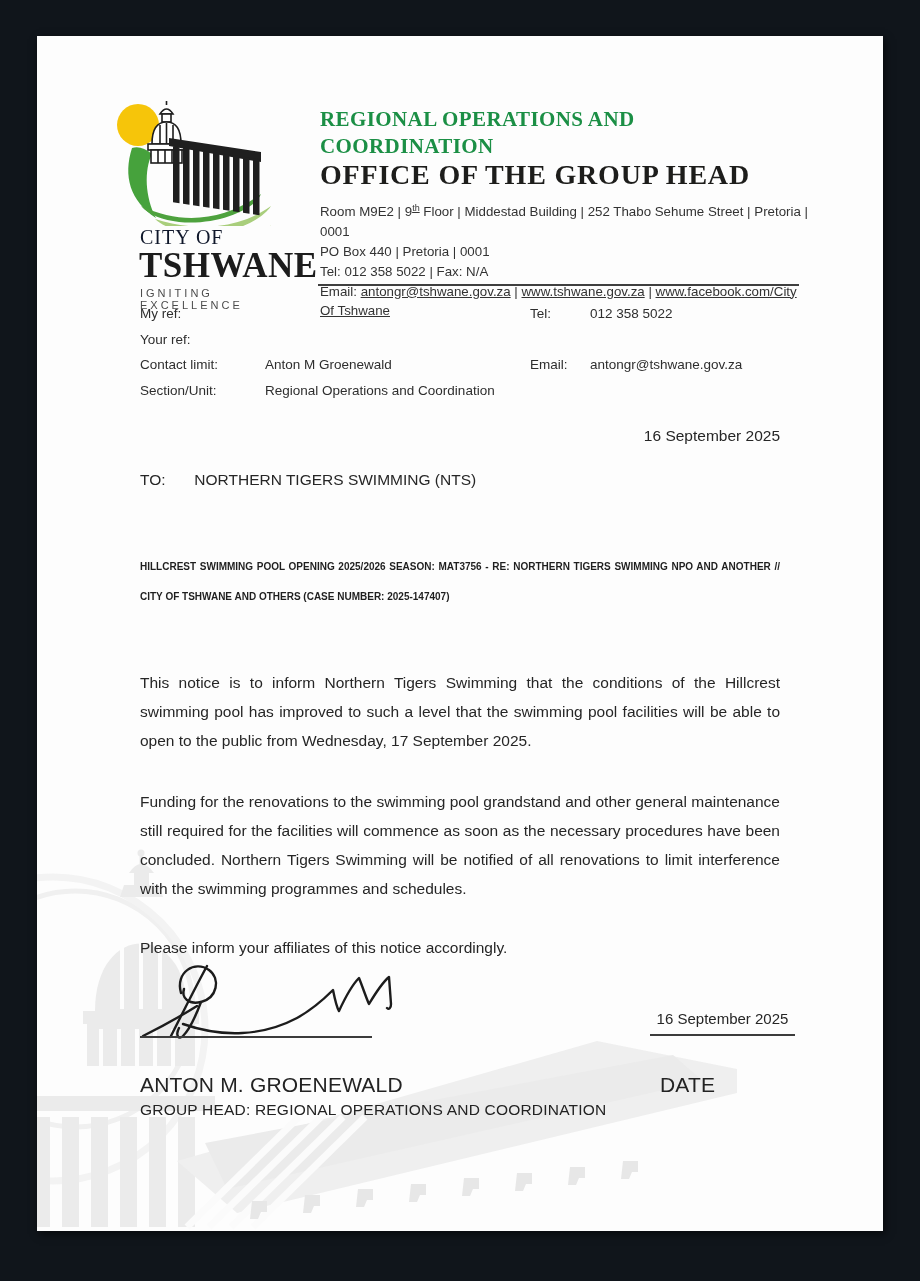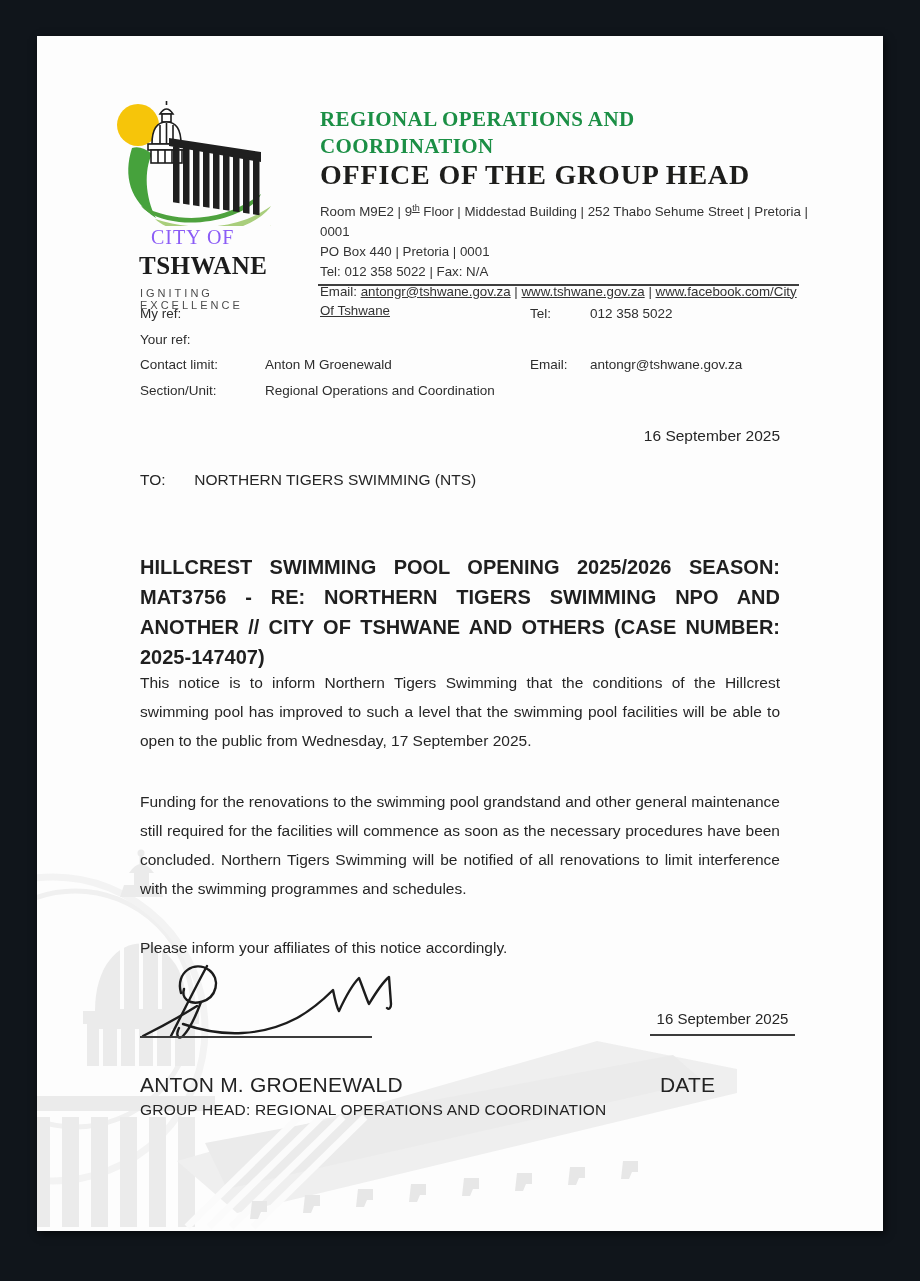--- a/index.html
+++ b/index.html
@@ -12,24 +12,24 @@
   .page{
     position:absolute;left:37px;top:36px;width:846px;height:1195px;
     background:#fdfdfd;overflow:hidden;
     box-shadow:2px 3px 8px rgba(0,0,0,.6);
   }
   
   .watermark{position:absolute;left:0;top:805px;width:700px;height:390px;}
   
   .logo{position:absolute;left:72px;top:62px;width:200px;}
   .logo-mark{display:block;margin-left:2px;width:160px;height:128px;}
-  .logo-cityof{margin-left:42px;font-family:"Liberation Serif","DejaVu Serif",serif;
-    font-size:20px;color:#8b5cf6;letter-spacing:1px;line-height:22px;}
+  .logo-cityof{margin-left:31px;font-family:"Liberation Serif","DejaVu Serif",serif;
+    font-size:20px;color:#0f172a;letter-spacing:1px;line-height:22px;}
   .logo-tshwane{margin-left:30px;font-family:"Liberation Serif","DejaVu Serif",serif;
-    font-size:25px;font-weight:bold;color:#1c1c1c;letter-spacing:.5px;line-height:36px;}
+    font-size:35px;font-weight:bold;color:#1c1c1c;letter-spacing:.5px;line-height:36px;}
   .logo-tagline{margin-left:31px;margin-top:3px;font-size:11px;color:#4b4b4b;letter-spacing:3px;}
   
   .hdr{position:absolute;left:283px;top:70px;width:490px;}
   .dept{font-family:"Liberation Serif","DejaVu Serif",serif;font-weight:bold;
     font-size:21px;line-height:27px;color:#1b8f45;letter-spacing:.4px;}
   .office{font-family:"Liberation Serif","DejaVu Serif",serif;font-weight:bold;
     font-size:28px;line-height:30px;color:#1d1d1b;letter-spacing:.8px;}
   .addr{margin-top:9px;font-size:13.3px;line-height:19.8px;color:#333;}
   .addr sup{font-size:9px;text-decoration:underline;}
   .lh-link{color:#333;text-decoration:underline;cursor:pointer;}
@@ -37,21 +37,21 @@
   
   .refs{position:absolute;left:103px;top:270px;width:640px;
     display:grid;grid-template-columns:125px 265px 60px 190px;
     grid-auto-rows:25.5px;font-size:13.5px;color:#2e2e2e;align-items:start;}
   
   .letter-date{position:absolute;left:103px;top:391px;width:640px;
     text-align:right;font-size:15.5px;color:#262626;}
   .to-row{position:absolute;left:103px;top:435px;width:640px;font-size:15.5px;color:#262626;}
   .to-label{display:inline-block;width:50px;}
   .subject{position:absolute;left:103px;top:516px;width:640px;
-    font-size:20px;font-weight:bold;line-height:30px;color:#1f1f1f;text-align:justify;}
+    font-size:10px;font-weight:bold;line-height:30px;color:#1f1f1f;text-align:justify;}
   .para{position:absolute;left:103px;width:640px;margin:0;
     font-size:15.5px;line-height:29px;color:#262626;text-align:justify;}
   .p1{top:632px;} .p2{top:751px;} .p3{top:897px;text-align:left;}
   
   .sig{position:absolute;left:100px;top:912px;width:290px;height:95px;}
   .sig-line{position:absolute;left:103px;top:1000px;width:232px;border-top:2px solid #3c3c3c;}
   .sig-date{position:absolute;left:613px;top:974px;width:145px;text-align:center;
     font-size:15px;color:#262626;padding-bottom:7px;border-bottom:2px solid #3c3c3c;}
   .name-row{position:absolute;left:103px;top:1037px;width:640px;
     font-size:21px;color:#232323;letter-spacing:.2px;}

